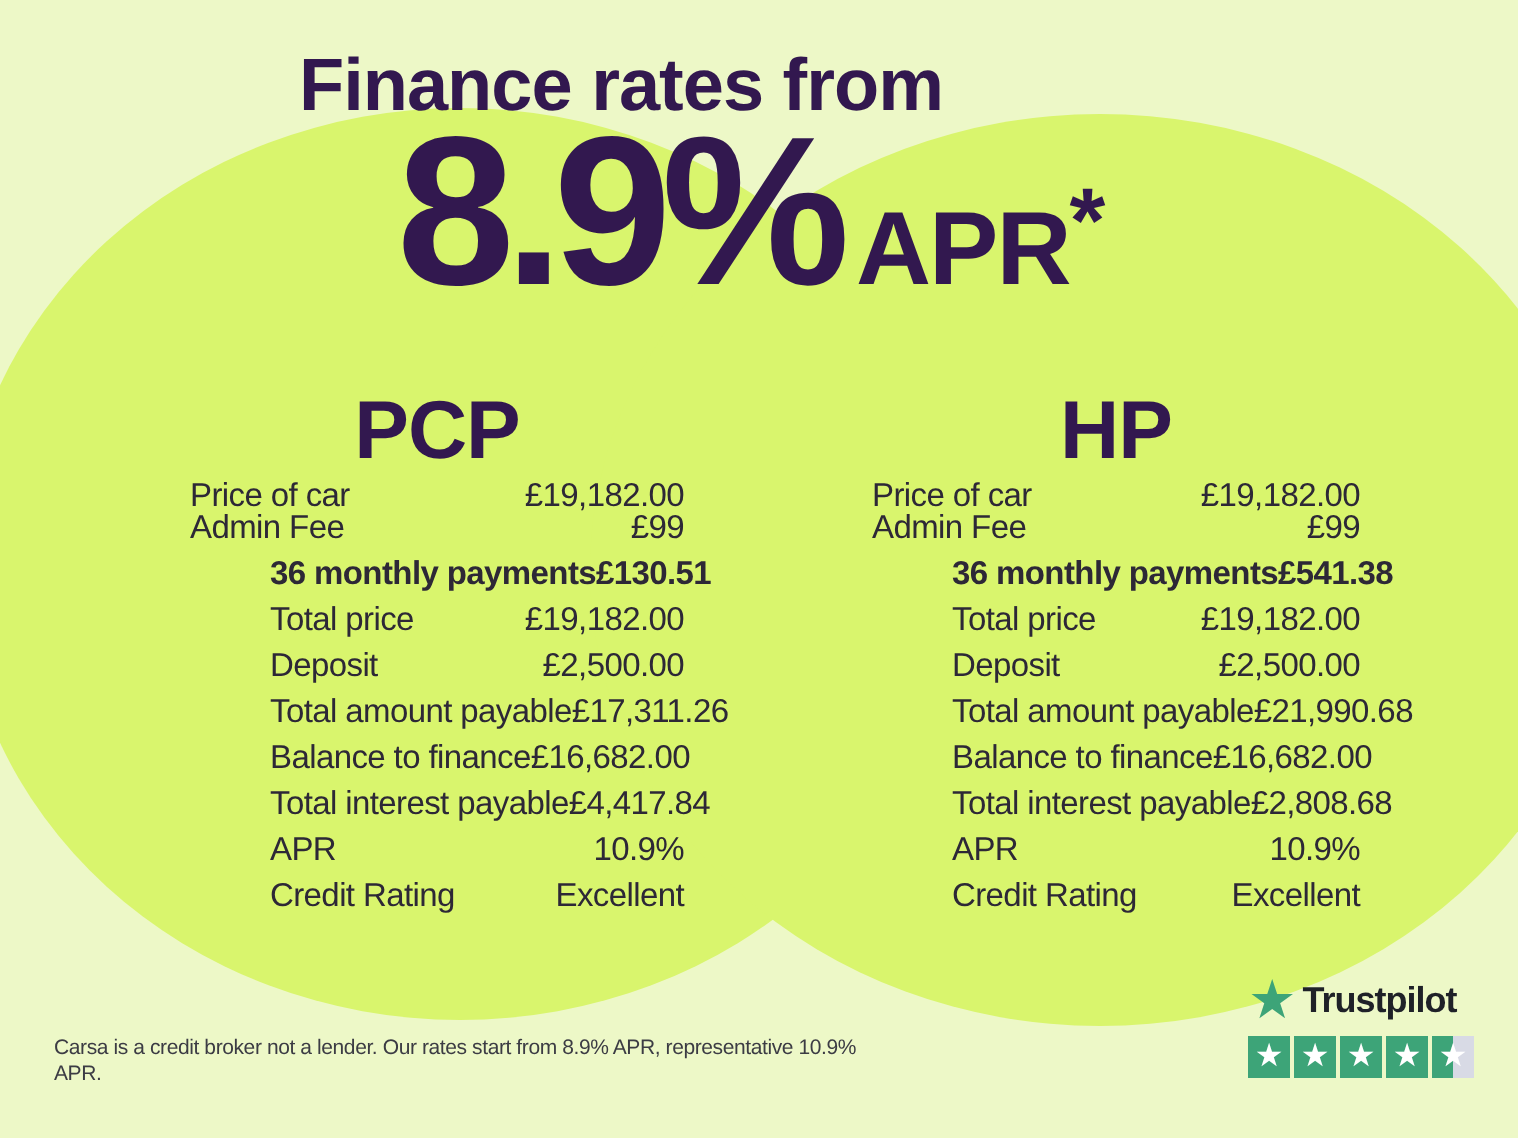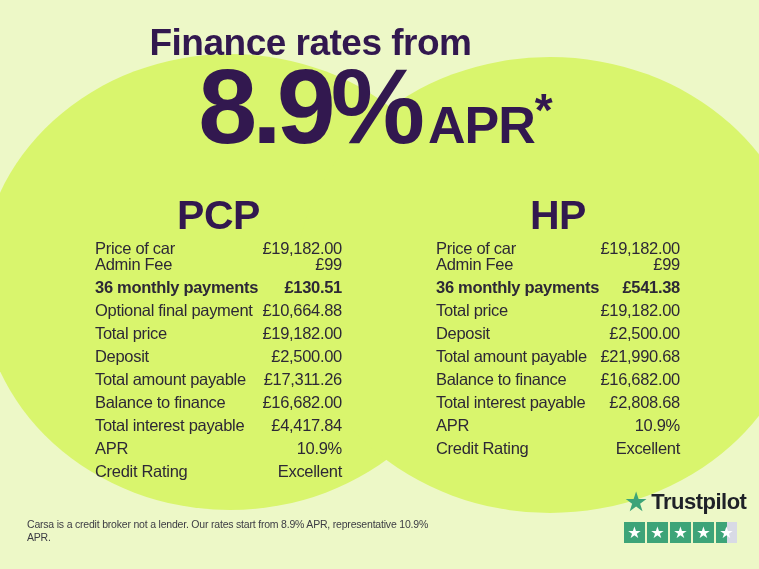--- a/index.html
+++ b/index.html
@@ -31,34 +31,34 @@
     position:absolute; top:192px; text-align:center;
     font-size:41px; font-weight:800; color:#32184f; letter-spacing:-0.5px;
   }
   #pcp-header{left:95px; width:247px;}
   #hp-header{left:436px; width:244px;}
 
   .fin-table{position:absolute; top:240px; color:#2d2836; font-size:16.5px;}
   #pcp-table{left:95px; width:247px;}
   #hp-table{left:436px; width:244px;}
   .frow{display:flex; justify-content:space-between; line-height:16px; letter-spacing:-0.3px;}
-  .frow:nth-child(n+3){margin-top:7px;}
+  .frow:nth-child(n+3){margin-top:7px;margin-left:40px;}
   .frow.bold{font-weight:700;}
   .frow .lbl{text-align:left; white-space:nowrap;}
   .frow .val{text-align:left; white-space:nowrap;}
 
   .disclaimer{
     position:absolute; left:27px; top:518px; width:420px;
     font-size:10.5px; line-height:13px; letter-spacing:-0.2px; color:#3c3c44;
   }
 
   .trustpilot{position:absolute; left:624px; top:489px; width:120px;}
   .tp-logo-row{display:flex; align-items:center;}
   .tp-logo-star{color:#3da478; font-size:27px; line-height:22px; margin-right:3px;}
-  .tp-wordmark{font-size:22px; font-weight:700; color:#1f2128; letter-spacing:-0.5px;}
+  .tp-wordmark{font-size:18px; font-weight:700; color:#1f2128; letter-spacing:-0.5px;}
   .tp-stars{display:flex; margin-top:7px;}
   .tpbox{
     width:21px; height:21px; margin-right:2px; background:#3da478;
     display:flex; align-items:center; justify-content:center;
   }
   .tpbox:last-child{margin-right:0;}
   .tpbox .st{color:#ffffff; font-size:16px; line-height:21px;}
   .tpbox.half{background:linear-gradient(90deg,#3da478 50%,#d8dae5 50%);}
 </style>
 </head>
@@ -84,24 +84,20 @@
         <span class="lbl">Price of car</span>
         <span class="val">£19,182.00</span>
       </div>
       <div class="frow">
         <span class="lbl">Admin Fee</span>
         <span class="val">£99</span>
       </div>
       <div class="frow bold">
         <span class="lbl">36 monthly payments</span>
         <span class="val">£130.51</span>
-      </div>
-      <div class="frow">
-        <span class="lbl">Optional final payment</span>
-        <span class="val">£10,664.88</span>
       </div>
       <div class="frow">
         <span class="lbl">Total price</span>
         <span class="val">£19,182.00</span>
       </div>
       <div class="frow">
         <span class="lbl">Deposit</span>
         <span class="val">£2,500.00</span>
       </div>
       <div class="frow">

